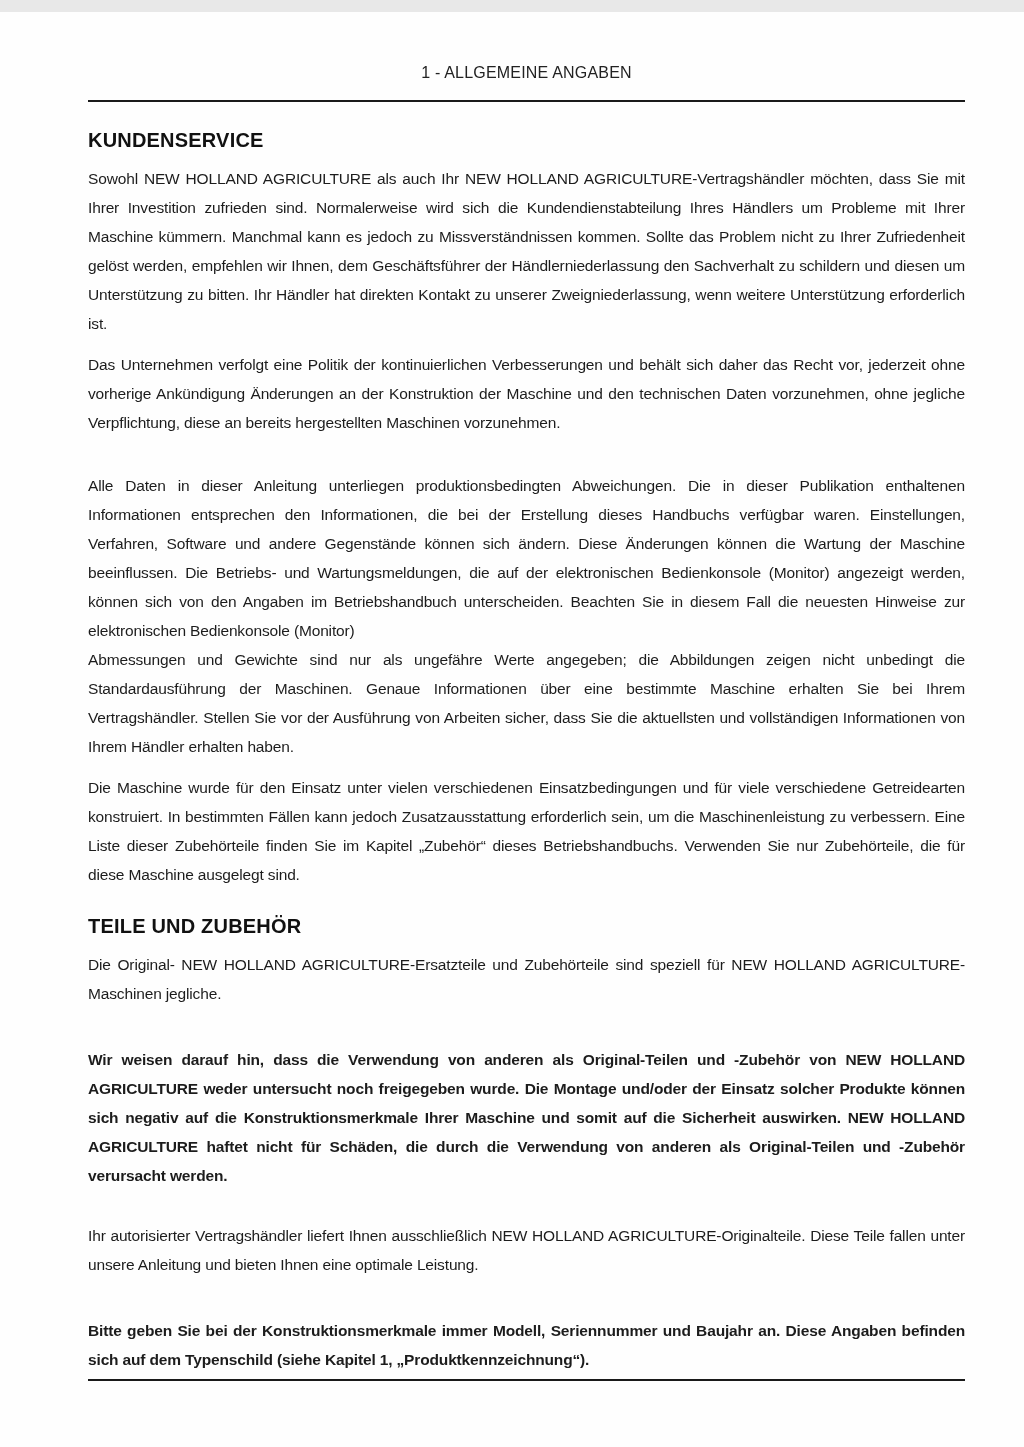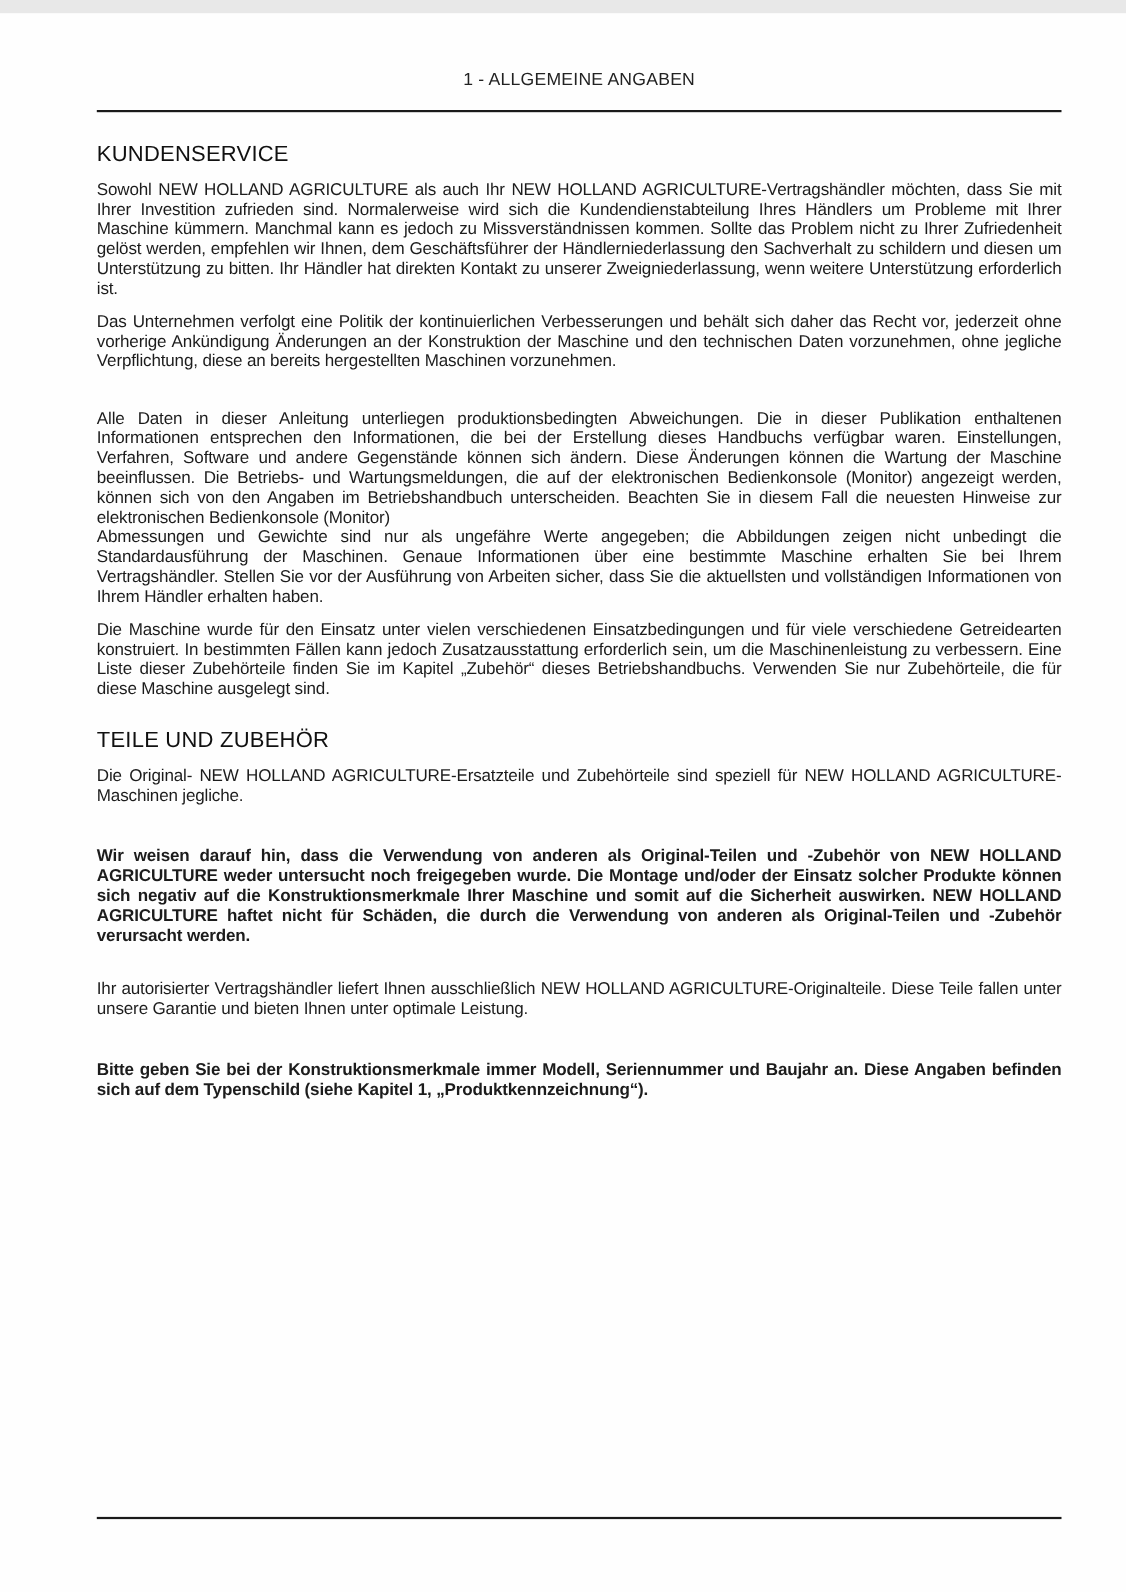--- a/index.html
+++ b/index.html
@@ -39,33 +39,33 @@
     border-top: 2px solid #1a1a1a;
     height: 0;
   }
 
   .header-rule {
     margin-top: 18px;
   }
 
   h2.section-heading {
     font-size: 20px;
-    font-weight: normal;
+    font-weight: bold;
     letter-spacing: 0.2px;
     color: #111;
   }
 
   .h-kundenservice        { margin-top: 27px; }
   .h-unternehmenspolitik  { margin-top: 27px; }
   .h-zubehoer             { margin-top: 19px; }
   .h-teile                { margin-top: 26px; }
 
   p.para {
     font-size: 15.5px;
-    line-height: 18px;
+    line-height: 29px;
     letter-spacing: -0.15px;
     text-align: justify;
     color: #1c1c1c;
     margin-top: 12px;
   }
 
   p.gap-none { margin-top: 0; }
   p.gap-xl   { margin-top: 34px; }
   p.gap-xxl  { margin-top: 37px; font-weight: bold; }
   p.gap-lg   { margin-top: 31px; }
@@ -99,21 +99,21 @@
 
     <p class="para">Das Unternehmen verfolgt eine Politik der kontinuierlichen Verbesserungen und behält sich daher das Recht vor, jederzeit ohne vorherige Ankündigung Änderungen an der Konstruktion der Maschine und den technischen Daten vorzunehmen, ohne jegliche Verpflichtung, diese an bereits hergestellten Maschinen vorzunehmen.</p>
     <p class="para gap-xl">Alle Daten in dieser Anleitung unterliegen produktionsbedingten Abweichungen.  Die in dieser Publikation enthaltenen Informationen entsprechen den Informationen, die bei der Erstellung dieses Handbuchs verfügbar waren.  Einstellungen, Verfahren, Software und andere Gegenstände können sich ändern.  Diese Änderungen können die Wartung der Maschine beeinflussen.  Die Betriebs- und Wartungsmeldungen, die auf der elektronischen Bedienkonsole (Monitor) angezeigt werden, können sich von den Angaben im Betriebshandbuch unterscheiden.  Beachten Sie in diesem Fall die neuesten Hinweise zur elektronischen Bedienkonsole (Monitor)</p>
     <p class="para gap-none">Abmessungen und Gewichte sind nur als ungefähre Werte angegeben; die Abbildungen zeigen nicht unbedingt die Standardausführung der Maschinen.  Genaue Informationen über eine bestimmte Maschine erhalten Sie bei Ihrem Vertragshändler.  Stellen Sie vor der Ausführung von Arbeiten sicher, dass Sie die aktuellsten und vollständigen Informationen von Ihrem Händler erhalten haben.</p>
 
     <p class="para">Die Maschine wurde für den Einsatz unter vielen verschiedenen Einsatzbedingungen und für viele verschiedene Getreidearten konstruiert.  In bestimmten Fällen kann jedoch Zusatzausstattung erforderlich sein, um die Maschinenleistung zu verbessern.  Eine Liste dieser Zubehörteile finden Sie im Kapitel „Zubehör“ dieses Betriebshandbuchs. Verwenden Sie nur Zubehörteile, die für diese Maschine ausgelegt sind.</p>
 
     <h2 class="section-heading h-teile">TEILE UND ZUBEHÖR</h2>
     <p class="para">Die Original- NEW HOLLAND AGRICULTURE-Ersatzteile und Zubehörteile sind speziell für NEW HOLLAND AGRICULTURE-Maschinen jegliche.</p>
     <p class="para gap-xxl">Wir weisen darauf hin, dass die Verwendung von anderen als Original-Teilen und -Zubehör von NEW HOLLAND AGRICULTURE weder untersucht noch freigegeben wurde.  Die Montage und/oder der Einsatz solcher Produkte können sich negativ auf die Konstruktionsmerkmale Ihrer Maschine und somit auf die Sicherheit auswirken.  NEW HOLLAND AGRICULTURE haftet nicht für Schäden, die durch die Verwendung von anderen als Original-Teilen und -Zubehör verursacht werden.</p>
-    <p class="para gap-lg">Ihr autorisierter Vertragshändler liefert Ihnen ausschließlich NEW HOLLAND AGRICULTURE-Originalteile.  Diese Teile fallen unter unsere Garantie und bieten Ihnen unter optimale Leistung.</p>
+    <p class="para gap-lg">Ihr autorisierter Vertragshändler liefert Ihnen ausschließlich NEW HOLLAND AGRICULTURE-Originalteile.  Diese Teile fallen unter unsere Anleitung und bieten Ihnen eine optimale Leistung.</p>
     <p class="para gap-xxl">Bitte geben Sie bei der Konstruktionsmerkmale immer Modell, Seriennummer und Baujahr an.  Diese Angaben befinden sich auf dem Typenschild (siehe Kapitel 1, „Produktkennzeichnung“).</p>
 
   </div>
 
   <div class="footer">
     <hr class="rule">
   </div>
 </div>
 
 </body></html>

